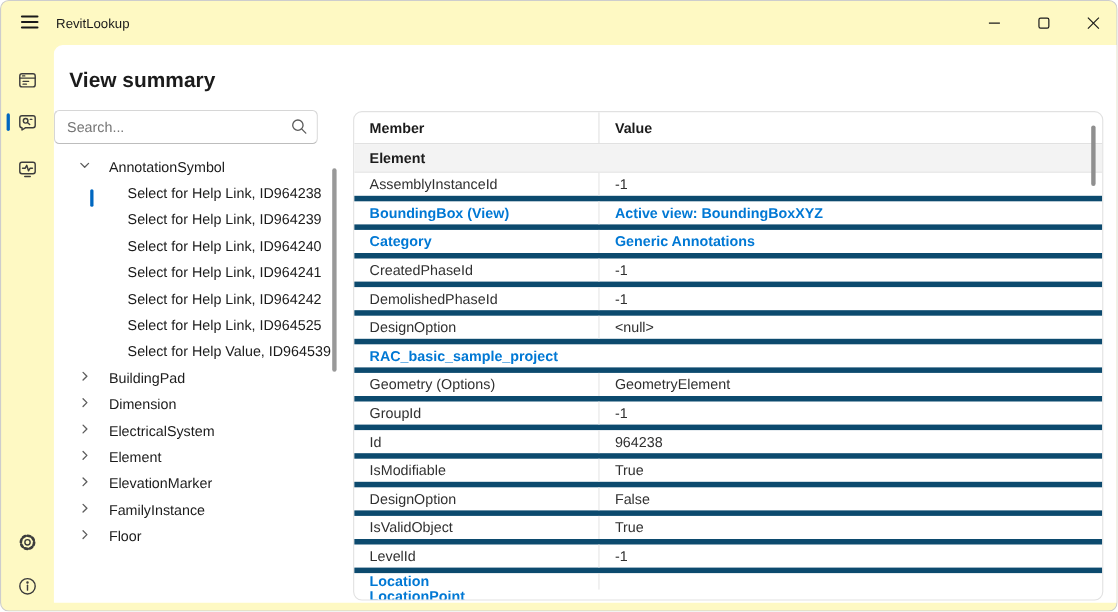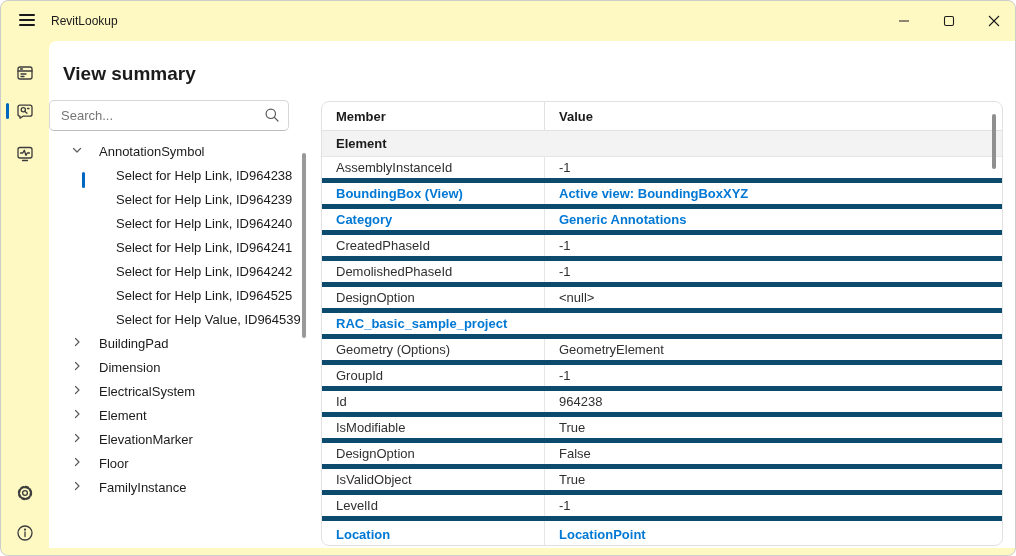--- a/index.html
+++ b/index.html
@@ -48,21 +48,21 @@
   
   .grid{ position:absolute; left:272px; top:60px; width:682px; height:445px; background:#fff;
     border:1px solid #e1e1e1; border-radius:8px; overflow:hidden; }
   .grid-header{ display:flex; height:29px; border-bottom:1px solid #e1e1e1; }
   .grid-header .hcell{ display:flex; align-items:center; padding-left:14px; font-size:13px; font-weight:700; color:#1b1b1b; }
   .grid-header .hcell.member{ width:223px; border-right:1px solid #e1e1e1; }
   .grid-header .hcell.value{ flex:1; }
   .group-row{ display:flex; align-items:center; height:26px; background:#f3f3f3; border-bottom:1px solid #e6e6e6;
     padding-left:14px; font-size:13px; font-weight:700; color:#1b1b1b; }
   .trow{ display:flex; height:26px; border-bottom:5px solid #0c4a6e; cursor:default; }
-  .trow:last-child{ border-bottom:none; }
+  .trow:last-child{ border-bottom:none;flex-direction:column; }
   .cell{ display:flex; align-items:center; padding-left:14px; font-size:13px; color:#303030; white-space:nowrap; overflow:hidden; }
   .cell.member{ width:223px; border-right:1px solid #e6e6e6; }
   .cell.value{ flex:1; }
   .cell.link{ color:var(--accent); font-weight:700; cursor:pointer; }
   .grid-scrollbar{ position:absolute; right:6px; top:12px; width:4px; height:55px; border-radius:2px; background:#8f8f8f; cursor:pointer; }
 </style>
 </head>
 <body>
 
 <div id="window">
@@ -214,29 +214,29 @@
             </svg>
           </span>
           <span class="tree-label">ElevationMarker</span>
         </div>
         <div class="tree-row top">
           <span class="chevron">
             <svg width="12" height="12" viewBox="0 0 12 12" fill="none" stroke="#5d5d5d" stroke-width="1.2" stroke-linecap="round" stroke-linejoin="round">
               <path d="M4.5 2.5 L8 6 L4.5 9.5"></path>
             </svg>
           </span>
+          <span class="tree-label">FamilyInstance</span>
+        </div>
+        <div class="tree-row top">
+          <span class="chevron">
+            <svg width="12" height="12" viewBox="0 0 12 12" fill="none" stroke="#5d5d5d" stroke-width="1.2" stroke-linecap="round" stroke-linejoin="round">
+              <path d="M4.5 2.5 L8 6 L4.5 9.5"></path>
+            </svg>
+          </span>
           <span class="tree-label">Floor</span>
-        </div>
-        <div class="tree-row top">
-          <span class="chevron">
-            <svg width="12" height="12" viewBox="0 0 12 12" fill="none" stroke="#5d5d5d" stroke-width="1.2" stroke-linecap="round" stroke-linejoin="round">
-              <path d="M4.5 2.5 L8 6 L4.5 9.5"></path>
-            </svg>
-          </span>
-          <span class="tree-label">FamilyInstance</span>
         </div>
       </div>
     <div class="tree-scrollbar"></div>
 
     <div class="grid">
       <div class="grid-header">
         <div class="hcell member">Member</div>
         <div class="hcell value">Value</div>
       </div>
       <div class="group-row">Element</div>

